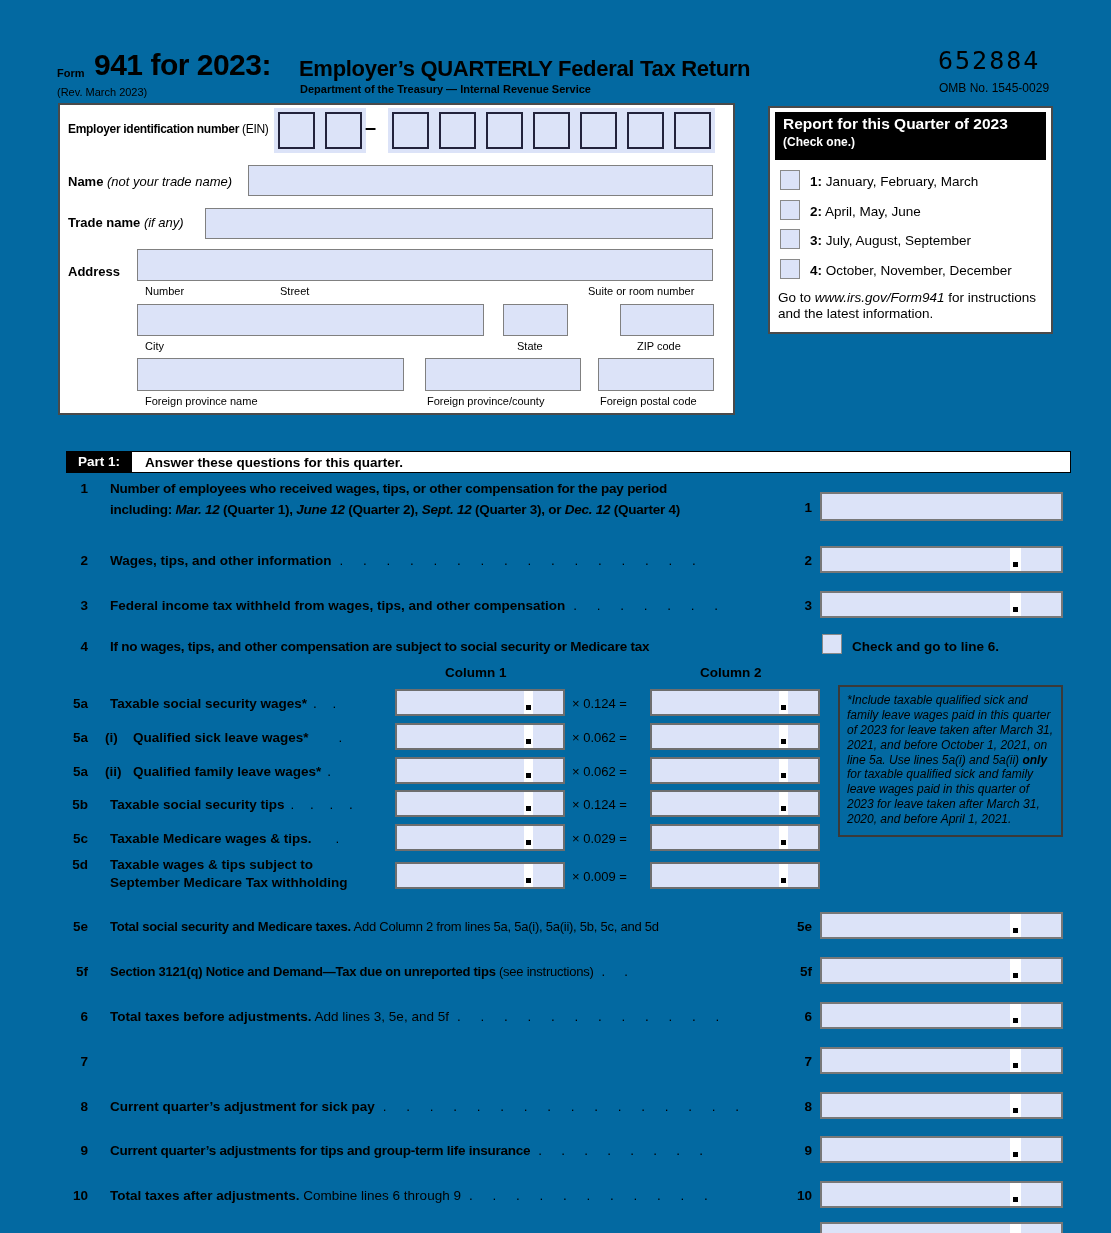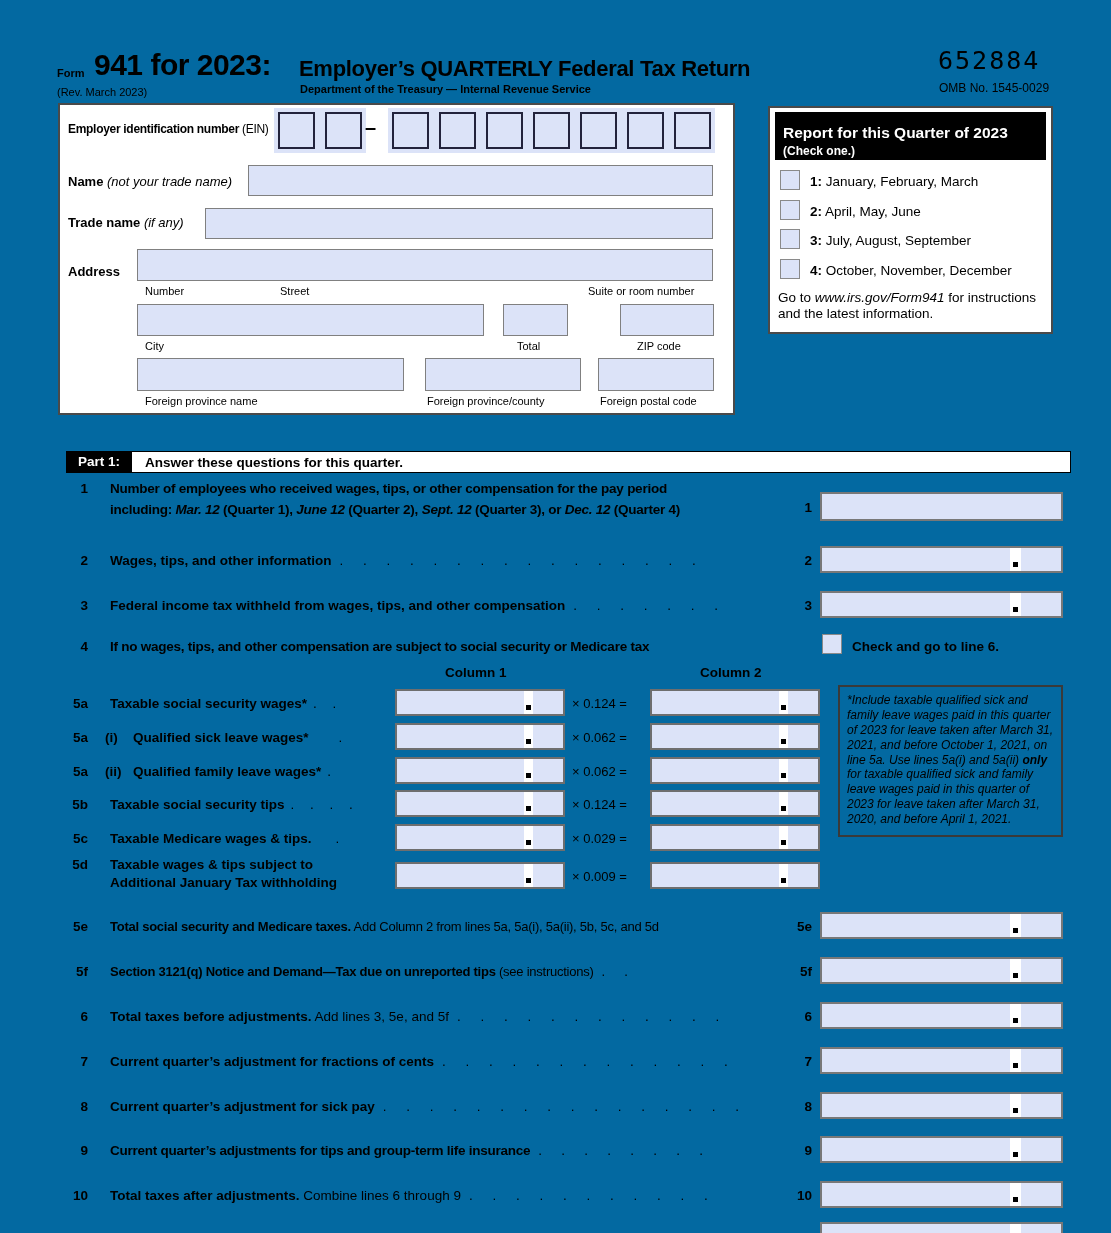--- a/index.html
+++ b/index.html
@@ -20,21 +20,21 @@
   .einstrip{position:absolute;background:#dce3f8;display:flex;gap:10px;padding:4px;box-sizing:border-box;}
   .einbox{width:37px;height:37px;box-sizing:border-box;background:#dce3f8;border:2px solid #23233c;}
   .num{position:absolute;width:32px;text-align:right;font-weight:bold;font-size:13.5px;white-space:nowrap;}
   .ref{position:absolute;width:34px;text-align:right;font-weight:bold;font-size:13.5px;white-space:nowrap;}
   .lt{position:absolute;font-size:13.5px;white-space:nowrap;}
   .cond{letter-spacing:-0.25px;}
   .dots{word-spacing:16px;margin-left:8px;}
   .dots2{word-spacing:12px;margin-left:6px;}
   .sublab{position:absolute;font-size:11px;white-space:nowrap;}
   .qpanel{position:absolute;left:768px;top:106px;width:285px;height:228px;box-sizing:border-box;border:2px solid #4a4a4a;background:#fff;}
-  .qband{position:absolute;left:5px;top:4px;width:271px;height:48px;background:#000;color:#fff;box-sizing:border-box;padding:12px 8px;}
+  .qband{position:absolute;left:5px;top:4px;width:271px;height:48px;background:#000;color:#fff;box-sizing:border-box;padding:3px 8px;}
   .p1bar{position:absolute;left:66px;top:451px;width:1005px;height:22px;box-sizing:border-box;border:1.5px solid #000;background:#fff;}
   .p1label{position:absolute;left:-1px;top:-1px;width:66px;height:22px;background:#000;color:#fff;
            font-weight:bold;font-size:13.5px;text-align:center;line-height:22px;}
   .foot{position:absolute;left:838px;top:685px;width:225px;height:152px;box-sizing:border-box;border:2px solid #3a3a3a;
         padding:6px 7px;font-size:12px;font-style:italic;line-height:1.24;overflow:hidden;}
   .ocr{position:absolute;font-family:"DejaVu Sans Mono",monospace;font-size:25px;letter-spacing:2px;}
 </style>
 </head>
 <body>
 
@@ -76,21 +76,21 @@
   <span class="t b" style="left:68px;top:264px;font-size:13px">Address</span>
   <div class="fld" style="left:137px;top:249px;width:576px;height:32px"></div>
   <span class="sublab" style="left:145px;top:285px">Number</span>
   <span class="sublab" style="left:280px;top:285px">Street</span>
   <span class="sublab" style="left:588px;top:285px">Suite or room number</span>
 
   <div class="fld" style="left:137px;top:304px;width:347px;height:32px"></div>
   <div class="fld" style="left:503px;top:304px;width:65px;height:32px"></div>
   <div class="fld" style="left:620px;top:304px;width:94px;height:32px"></div>
   <span class="sublab" style="left:145px;top:340px">City</span>
-  <span class="sublab" style="left:517px;top:340px">Total</span>
+  <span class="sublab" style="left:517px;top:340px">State</span>
   <span class="sublab" style="left:637px;top:340px">ZIP code</span>
 
   <div class="fld" style="left:137px;top:358px;width:267px;height:33px"></div>
   <div class="fld" style="left:425px;top:358px;width:156px;height:33px"></div>
   <div class="fld" style="left:598px;top:358px;width:116px;height:33px"></div>
   <span class="sublab" style="left:145px;top:395px">Foreign province name</span>
   <span class="sublab" style="left:427px;top:395px">Foreign province/county</span>
   <span class="sublab" style="left:600px;top:395px">Foreign postal code</span>
 
   <div class="qpanel">
@@ -202,21 +202,21 @@
       <span class="dot"></span>
     </div>
   <span class="lt" style="left:572px;top:831px;font-size:13px">× 0.029 =</span>
   <div class="colfld" style="left:650px;top:824px;width:170px;height:27px">
       <span class="sep"></span>
       <span class="dot"></span>
     </div>
 
   <span class="num" style="left:56px;top:857px">5d</span>
   <span class="lt b" style="left:110px;top:857px">Taxable wages &amp; tips subject to</span>
-  <span class="lt b" style="left:110px;top:875px">Additional January Tax withholding</span>
+  <span class="lt b" style="left:110px;top:875px">September Medicare Tax withholding</span>
   <div class="colfld" style="left:395px;top:862px;width:170px;height:27px">
       <span class="sep"></span>
       <span class="dot"></span>
     </div>
   <span class="lt" style="left:572px;top:869px;font-size:13px">× 0.009 =</span>
   <div class="colfld" style="left:650px;top:862px;width:170px;height:27px">
       <span class="sep"></span>
       <span class="dot"></span>
     </div>
 
@@ -240,21 +240,20 @@
 
   <span class="num" style="left:56px;top:1009px">6</span>
   <span class="lt" style="left:110px;top:1009px"><span class="b">Total taxes before adjustments.</span><span> Add lines 3, 5e, and 5f</span><span class="dots">. . . . . . . . . . . .</span></span>
   <span class="ref" style="left:778px;top:1009px">6</span>
   <div class="money" style="left:820px;top:1002px;width:243px;height:27px">
       <span class="sep"></span>
       <span class="dot"></span>
     </div>
 
   <span class="num" style="left:56px;top:1054px">7</span>
-  <span class="lt" style="left:110px;top:1054px"><span class="b">Current quarter’s adjustment for fractions of cents</span><span class="dots">. . . . . . . . . . . . .</span></span>
   <span class="ref" style="left:778px;top:1054px">7</span>
   <div class="money" style="left:820px;top:1047px;width:243px;height:27px">
       <span class="sep"></span>
       <span class="dot"></span>
     </div>
 
   <span class="num" style="left:56px;top:1099px">8</span>
   <span class="lt" style="left:110px;top:1099px"><span class="b">Current quarter’s adjustment for sick pay</span><span class="dots">. . . . . . . . . . . . . . . .</span></span>
   <span class="ref" style="left:778px;top:1099px">8</span>
   <div class="money" style="left:820px;top:1092px;width:243px;height:27px">

